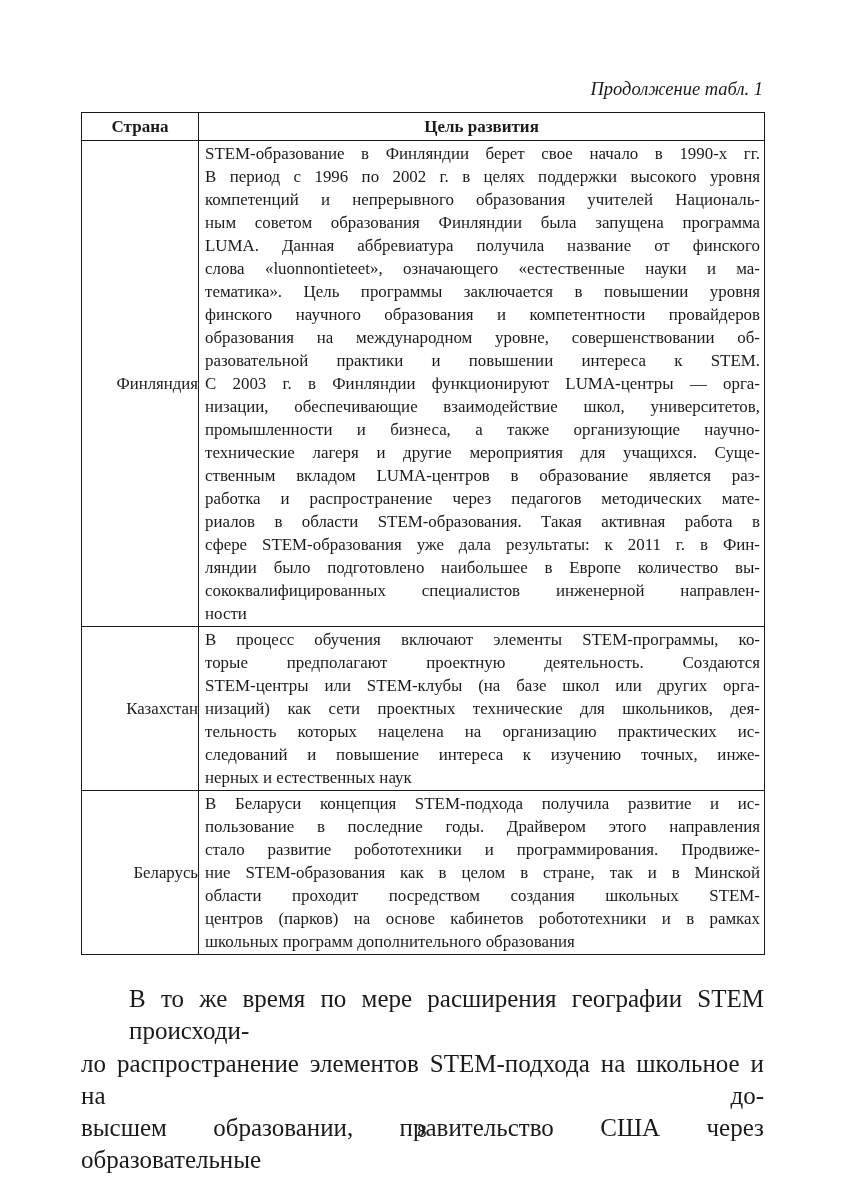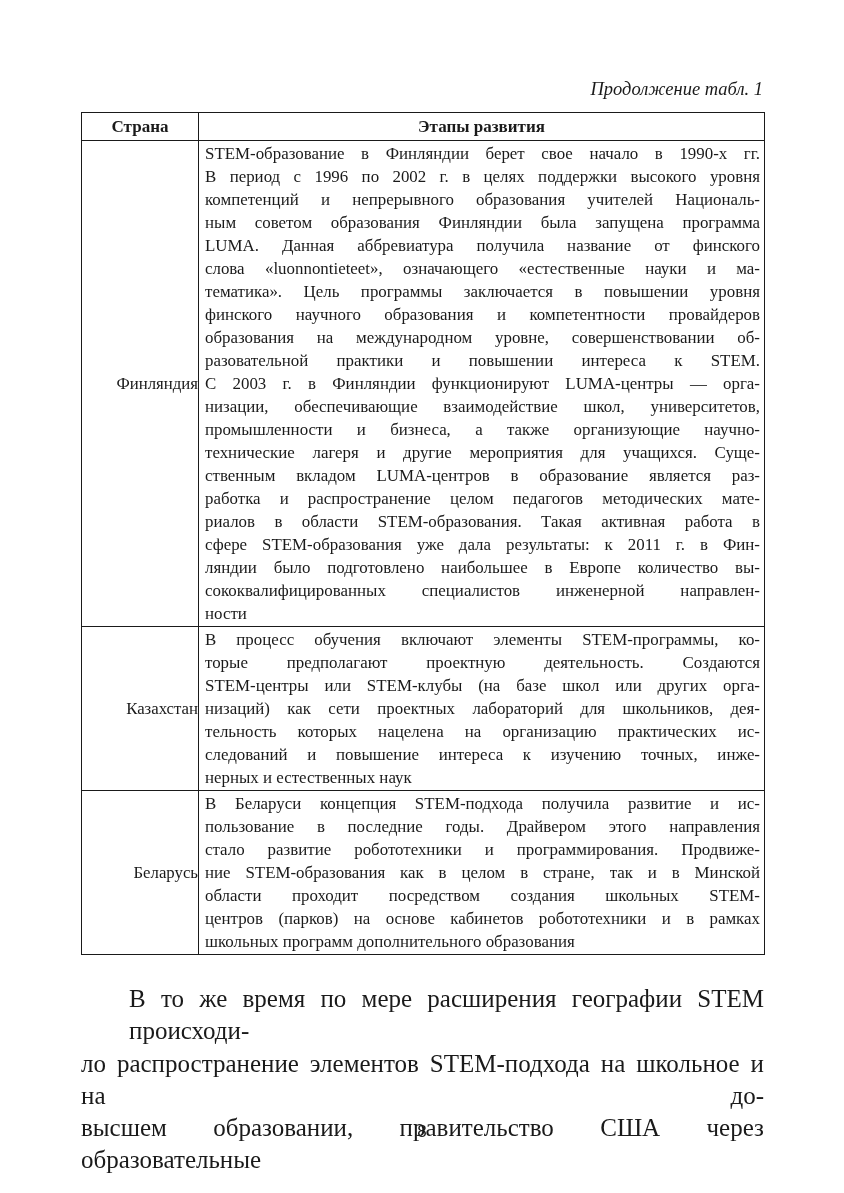--- a/index.html
+++ b/index.html
@@ -29,21 +29,21 @@
 <div class="caption">Продолжение табл. 1</div>
 
 <table class="main">
   <colgroup>
       <col class="c1">
       <col class="c2">
     </colgroup>
   <thead>
     <tr>
       <th>Страна</th>
-      <th>Этапы развития</th>
+      <th>Цель развития</th>
     </tr>
   </thead>
   <tbody id="tbody">
       <tr>
         <td class="country">Финляндия</td>
         <td class="desc">
           <span class="line j">STEM-образование в Финляндии берет свое начало в 1990-х гг.</span>
           <span class="line j">В период с 1996 по 2002 г. в целях поддержки высокого уровня</span>
           <span class="line j">компетенций и непрерывного образования учителей Националь-</span>
           <span class="line j">ным советом образования Финляндии была запущена программа</span>
@@ -51,35 +51,35 @@
           <span class="line j">слова «luonnontieteet», означающего «естественные науки и ма-</span>
           <span class="line j">тематика». Цель программы заключается в повышении уровня</span>
           <span class="line j">финского научного образования и компетентности провайдеров</span>
           <span class="line j">образования на международном уровне, совершенствовании об-</span>
           <span class="line j">разовательной практики и повышении интереса к STEM.</span>
           <span class="line j">С 2003 г. в Финляндии функционируют LUMA-центры — орга-</span>
           <span class="line j">низации, обеспечивающие взаимодействие школ, университетов,</span>
           <span class="line j">промышленности и бизнеса, а также организующие научно-</span>
           <span class="line j">технические лагеря и другие мероприятия для учащихся. Суще-</span>
           <span class="line j">ственным вкладом LUMA-центров в образование является раз-</span>
-          <span class="line j">работка и распространение целом педагогов методических мате-</span>
+          <span class="line j">работка и распространение через педагогов методических мате-</span>
           <span class="line j">риалов в области STEM-образования. Такая активная работа в</span>
           <span class="line j">сфере STEM-образования уже дала результаты: к 2011 г. в Фин-</span>
           <span class="line j">ляндии было подготовлено наибольшее в Европе количество вы-</span>
           <span class="line j">сококвалифицированных специалистов инженерной направлен-</span>
           <span class="line">ности</span>
         </td>
       </tr>
       <tr>
         <td class="country">Казахстан</td>
         <td class="desc">
           <span class="line j">В процесс обучения включают элементы STEM-программы, ко-</span>
           <span class="line j">торые предполагают проектную деятельность. Создаются</span>
           <span class="line j">STEM-центры или STEM-клубы (на базе школ или других орга-</span>
-          <span class="line j">низаций) как сети проектных лабораторий для школьников, дея-</span>
+          <span class="line j">низаций) как сети проектных технические для школьников, дея-</span>
           <span class="line j">тельность которых нацелена на организацию практических ис-</span>
           <span class="line j">следований и повышение интереса к изучению точных, инже-</span>
           <span class="line">нерных и естественных наук</span>
         </td>
       </tr>
       <tr>
         <td class="country">Беларусь</td>
         <td class="desc">
           <span class="line j">В Беларуси концепция STEM-подхода получила развитие и ис-</span>
           <span class="line j">пользование в последние годы. Драйвером этого направления</span>

